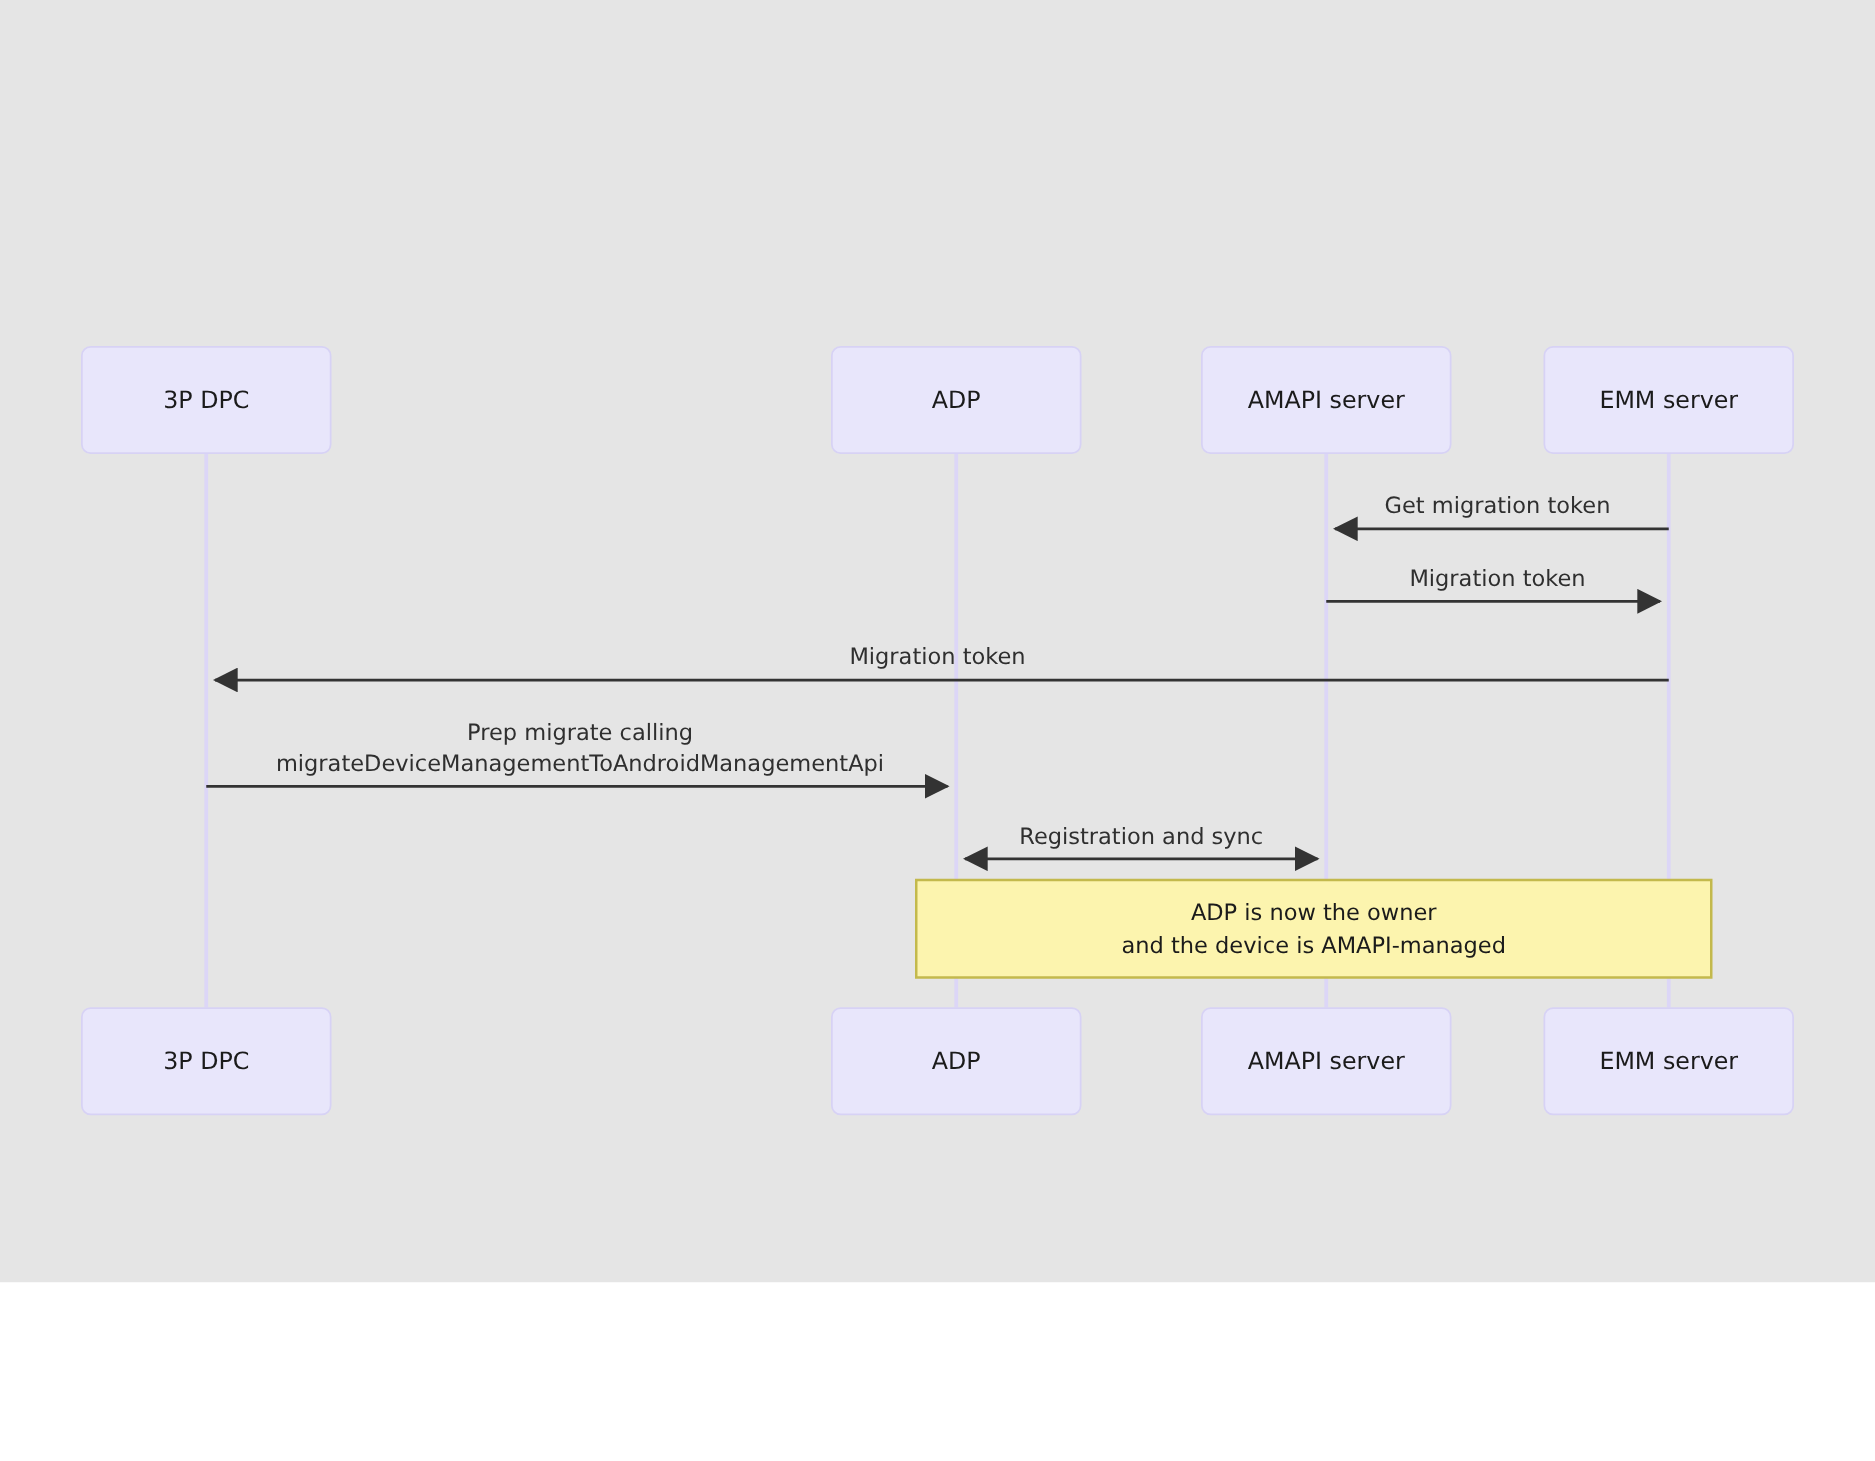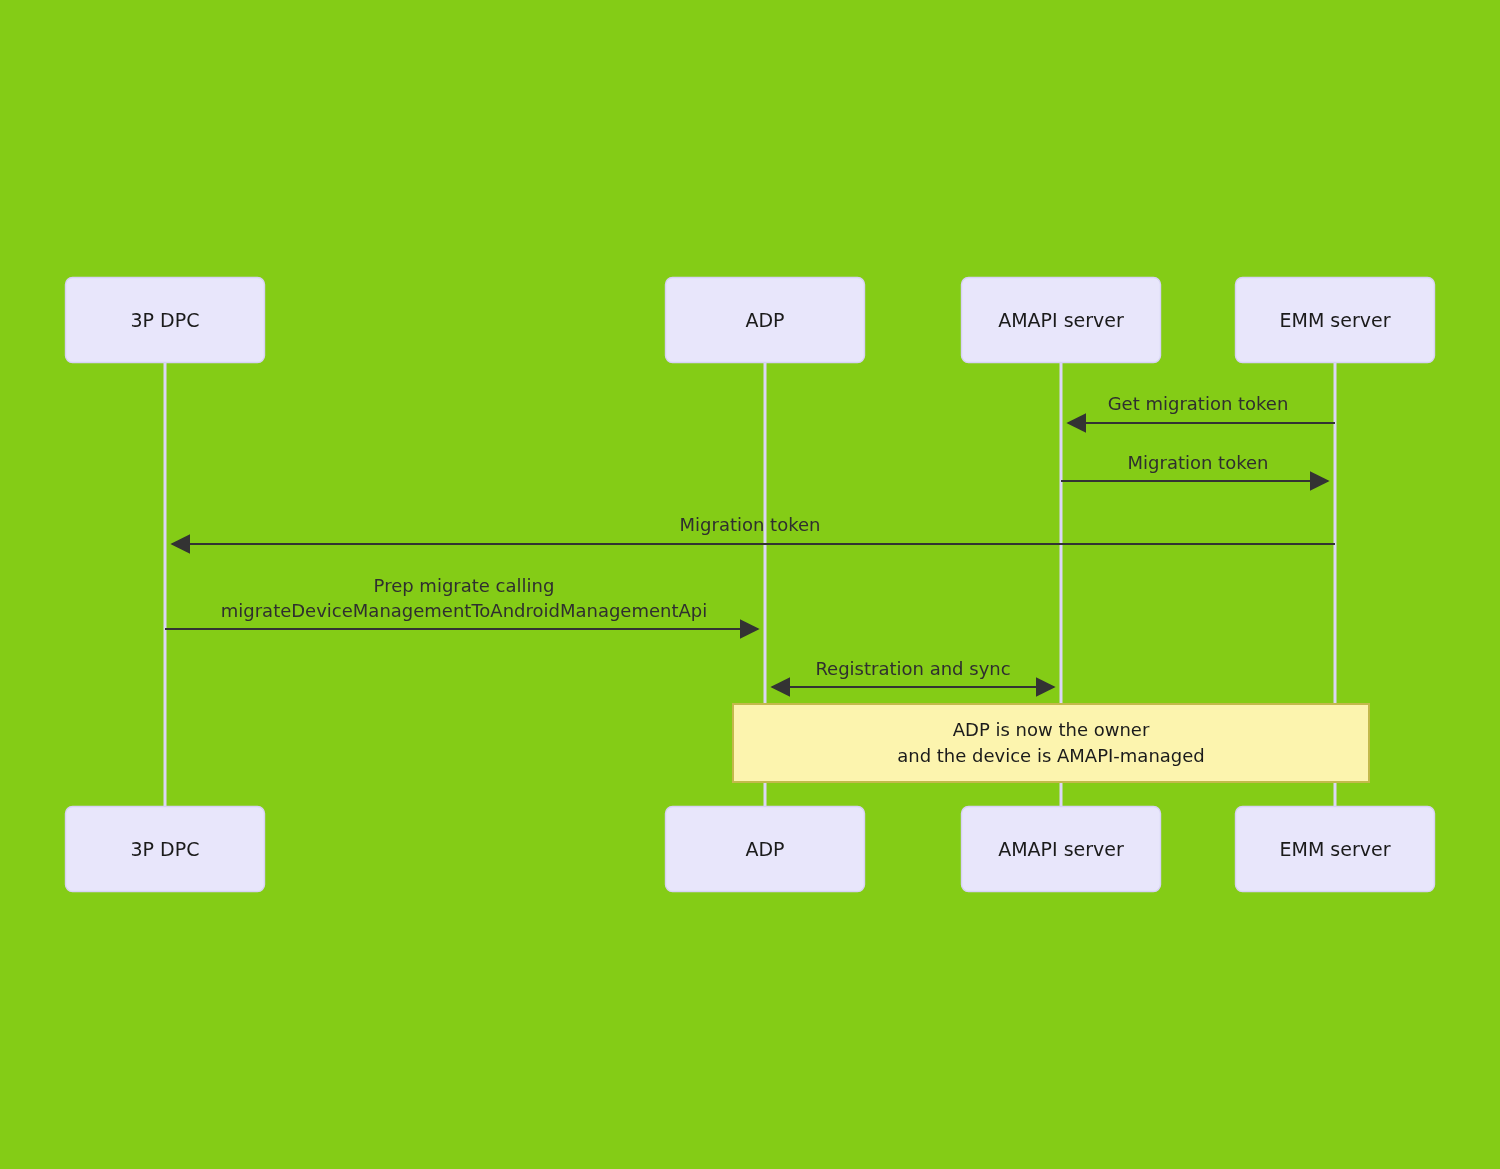--- a/index.html
+++ b/index.html
@@ -6,22 +6,22 @@
     margin: 0;
     padding: 0;
     background: #ffffff;
   }
   body {
     font-family: "DejaVu Sans", sans-serif;
   }
   #canvas {
     position: relative;
     width: 1500px;
-    height: 1169px;
-    background: #84cc16;
+    height: 1026px;
+    background: #e5e5e5;
     overflow: hidden;
   }
   #diagram-svg {
     position: absolute;
     left: 0;
     top: 0;
     width: 1500px;
     height: 1169px;
   }
   .lifeline {

